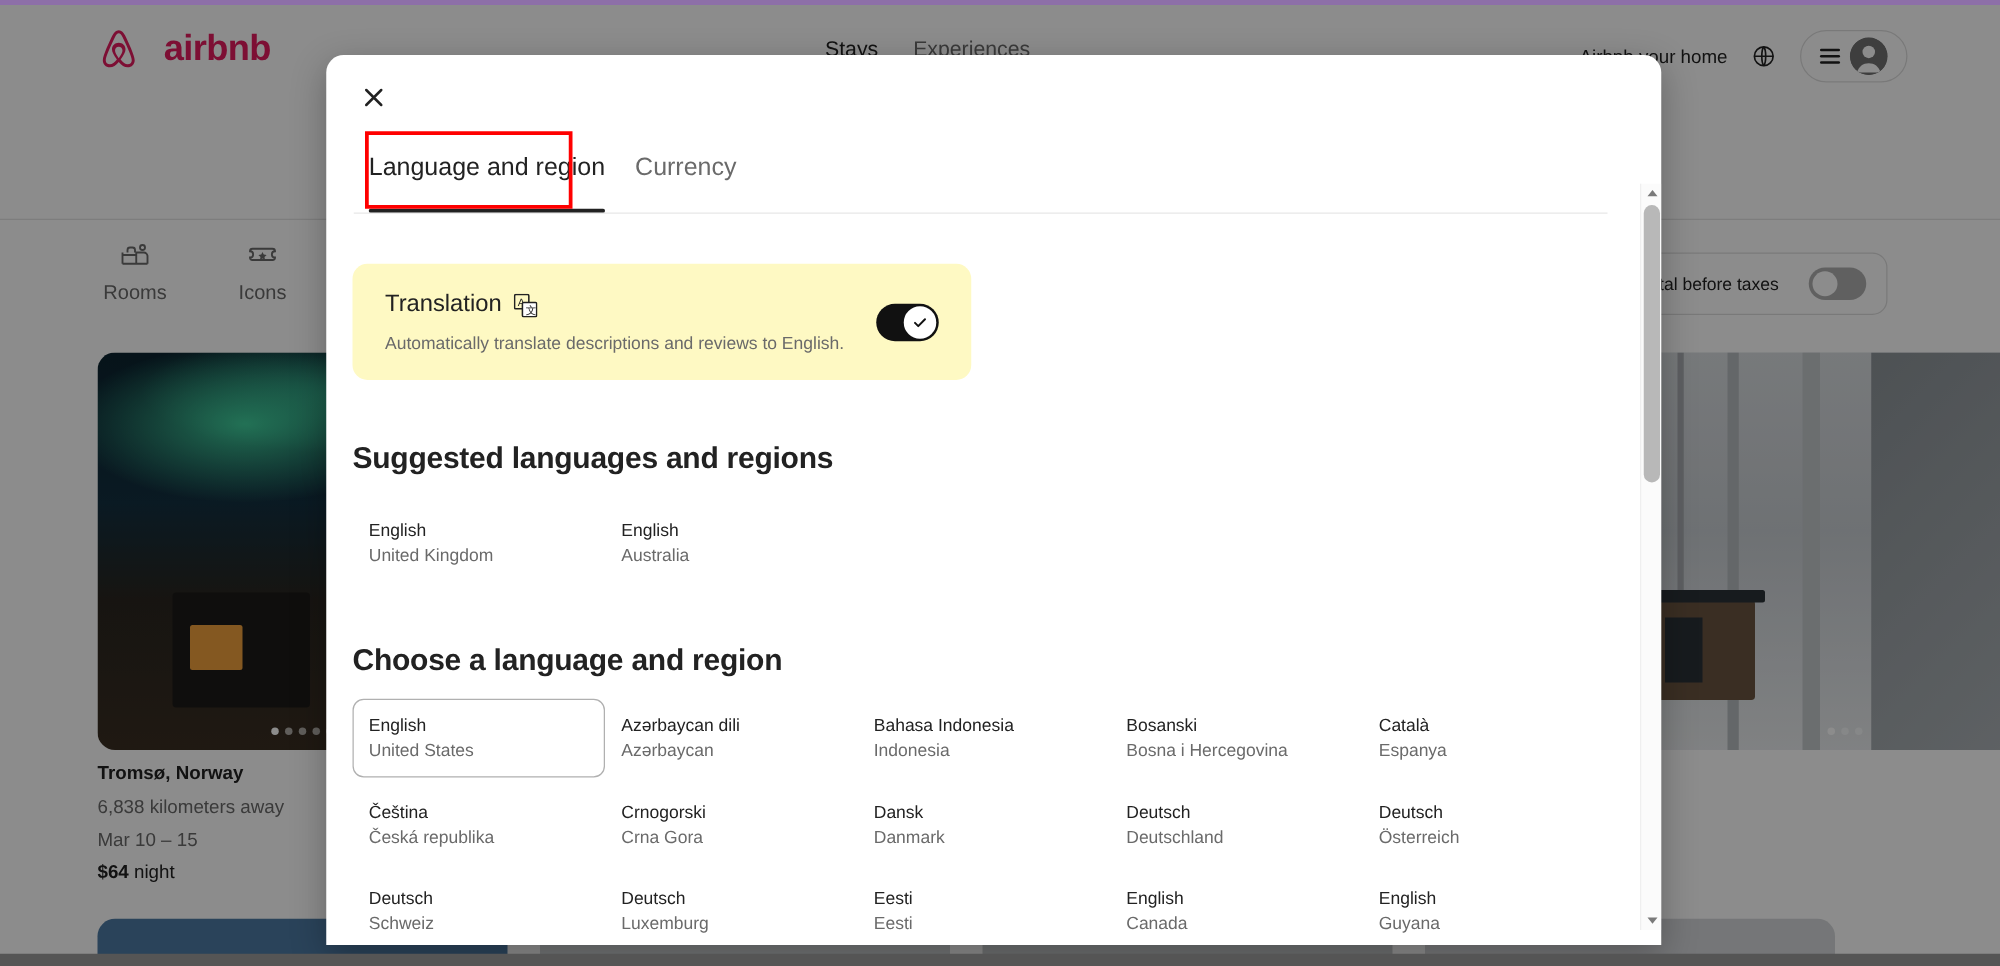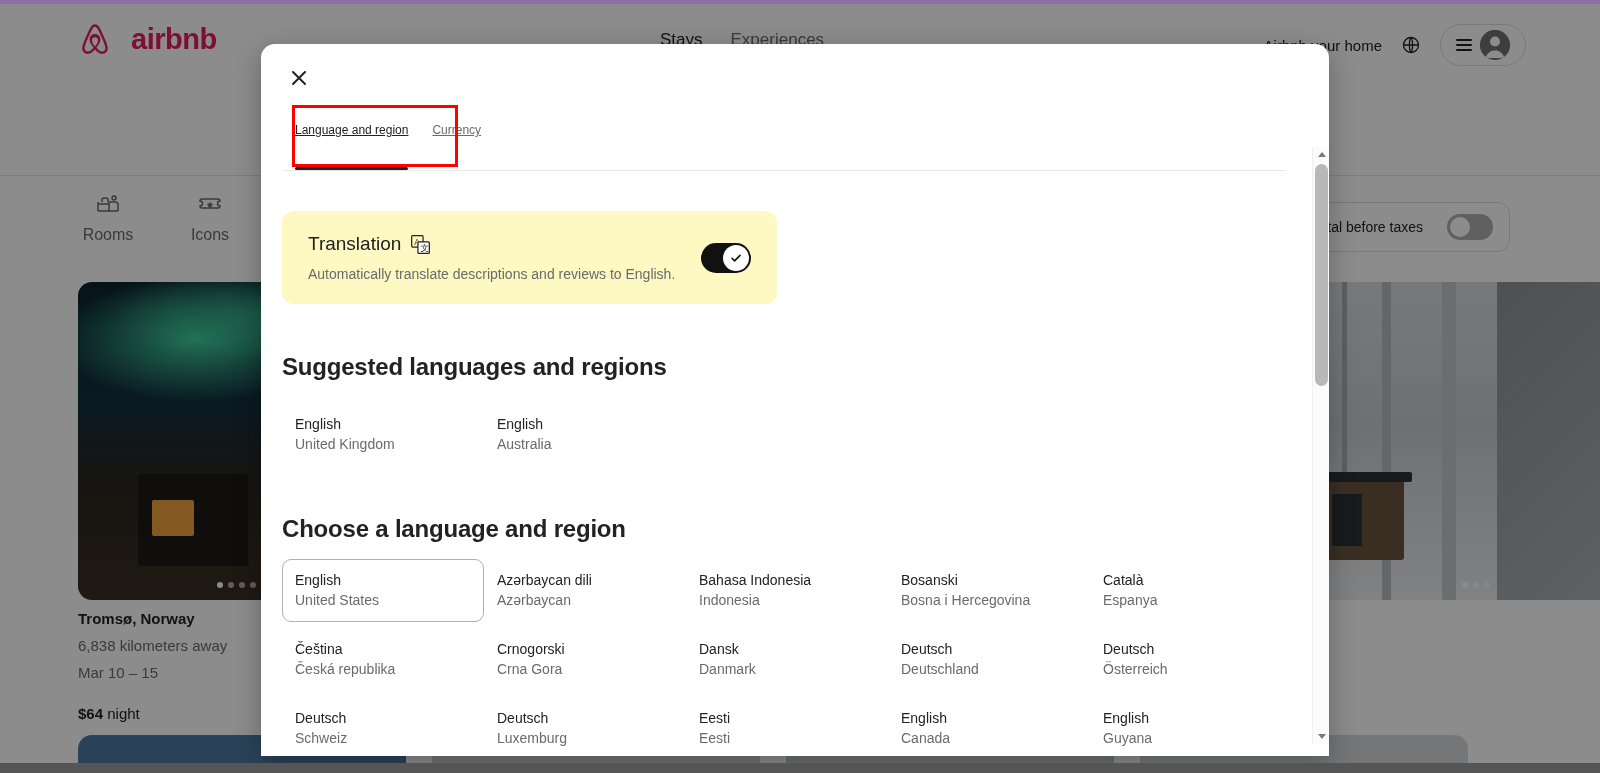--- a/index.html
+++ b/index.html
@@ -63,41 +63,41 @@
   .cabin { position: absolute; left: 60px; bottom: 34px; width: 110px; height: 92px; background: #1d1b19; border-radius: 3px; }
   .cabin-win { position: absolute; left: 14px; top: 26px; width: 42px; height: 36px; background: #f0a03c; border-radius: 2px; }
   .trees { position: absolute; inset: 0; }
   .trunk { position: absolute; background: #a9aeb2; }
   .dots { position: absolute; bottom: 12px; left: 50%; transform: translateX(-50%); display: flex; gap: 5px; }
   .dots i { width: 6px; height: 6px; border-radius: 50%; background: rgba(255,255,255,.6); }
   .dots i.on { background: #fff; }
   .card-meta { padding-top: 10px; }
   .cm-title { font-size: 15px; color: #222; font-weight: 600; }
   .cm-sub { font-size: 15px; color: #6a6a6a; margin-top: 10px; }
-  .cm-price { font-size: 15px; color: #222; margin-top: 24px; }
+  .cm-price { font-size: 15px; color: #222; margin-top: 8px; }
   .cm-price b { font-weight: 700; }
 
   
   .overlay { position: absolute; inset: 0; background: rgba(0,0,0,0.45); }
 
   
   .modal {
     position: absolute; left: 261px; top: 40px; width: 1068px; height: 712px;
     background: #fff; border-radius: 14px 14px 0 0; overflow: hidden;
     box-shadow: 0 8px 28px rgba(0,0,0,.28);
   }
   .modal-close {
     position: absolute; left: 22px; top: 18px; width: 32px; height: 32px;
     display: flex; align-items: center; justify-content: center; border-radius: 50%;
   }
   .tabs {
     position: absolute; left: 22px; top: 73px; right: 43px;
     border-bottom: 1px solid #e8e8e8; display: flex; gap: 0; height: 54px;
   }
-  .tab { font-size: 12px; color: #6a6a6a; padding: 6px 12px 16px 12px; position: relative; text-decoration: underline; }
+  .tab { font-size: 20px; color: #6a6a6a; padding: 6px 12px 16px 12px; position: relative; }
   .tab.active { color: #222; }
   .tab.active::after {
     content: ""; position: absolute; left: 12px; right: 12px; bottom: 0px;
     height: 3px; background: #222; border-radius: 2px;
   }
   .tab-highlight {
     position: absolute; left: 9px; top: -12px; width: 166px; height: 62px;
     border: 3px solid #ff0000; pointer-events: none;
   }
 

